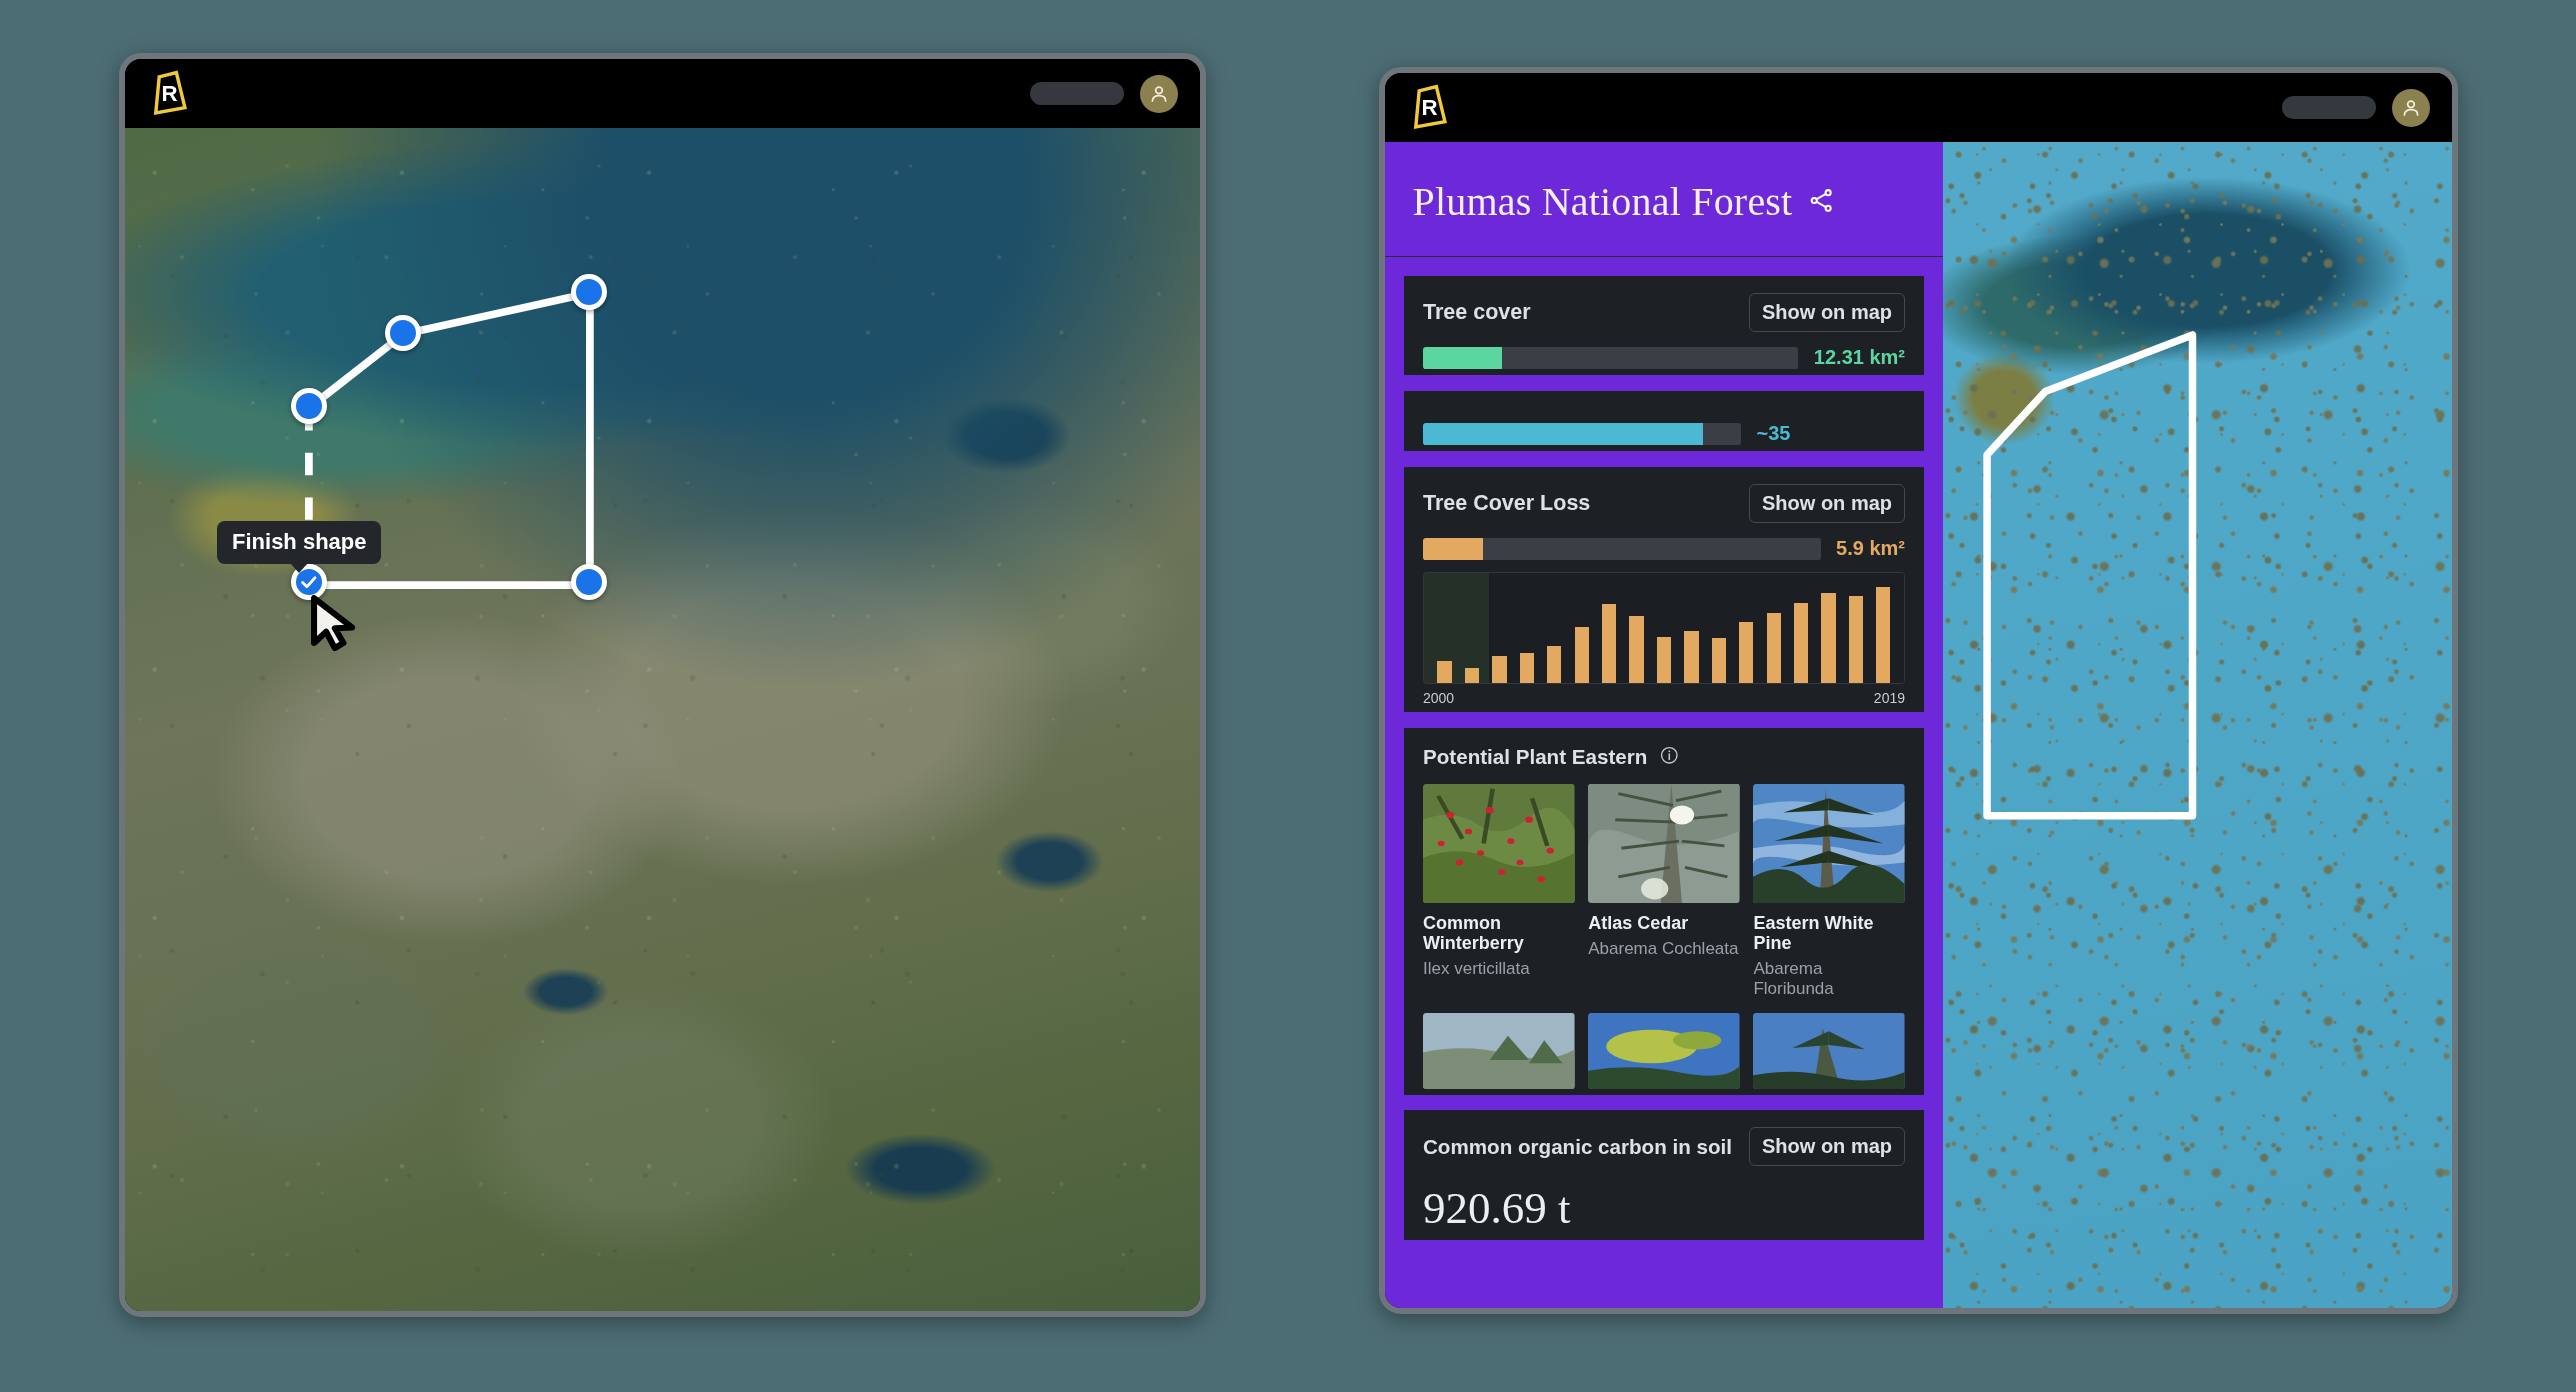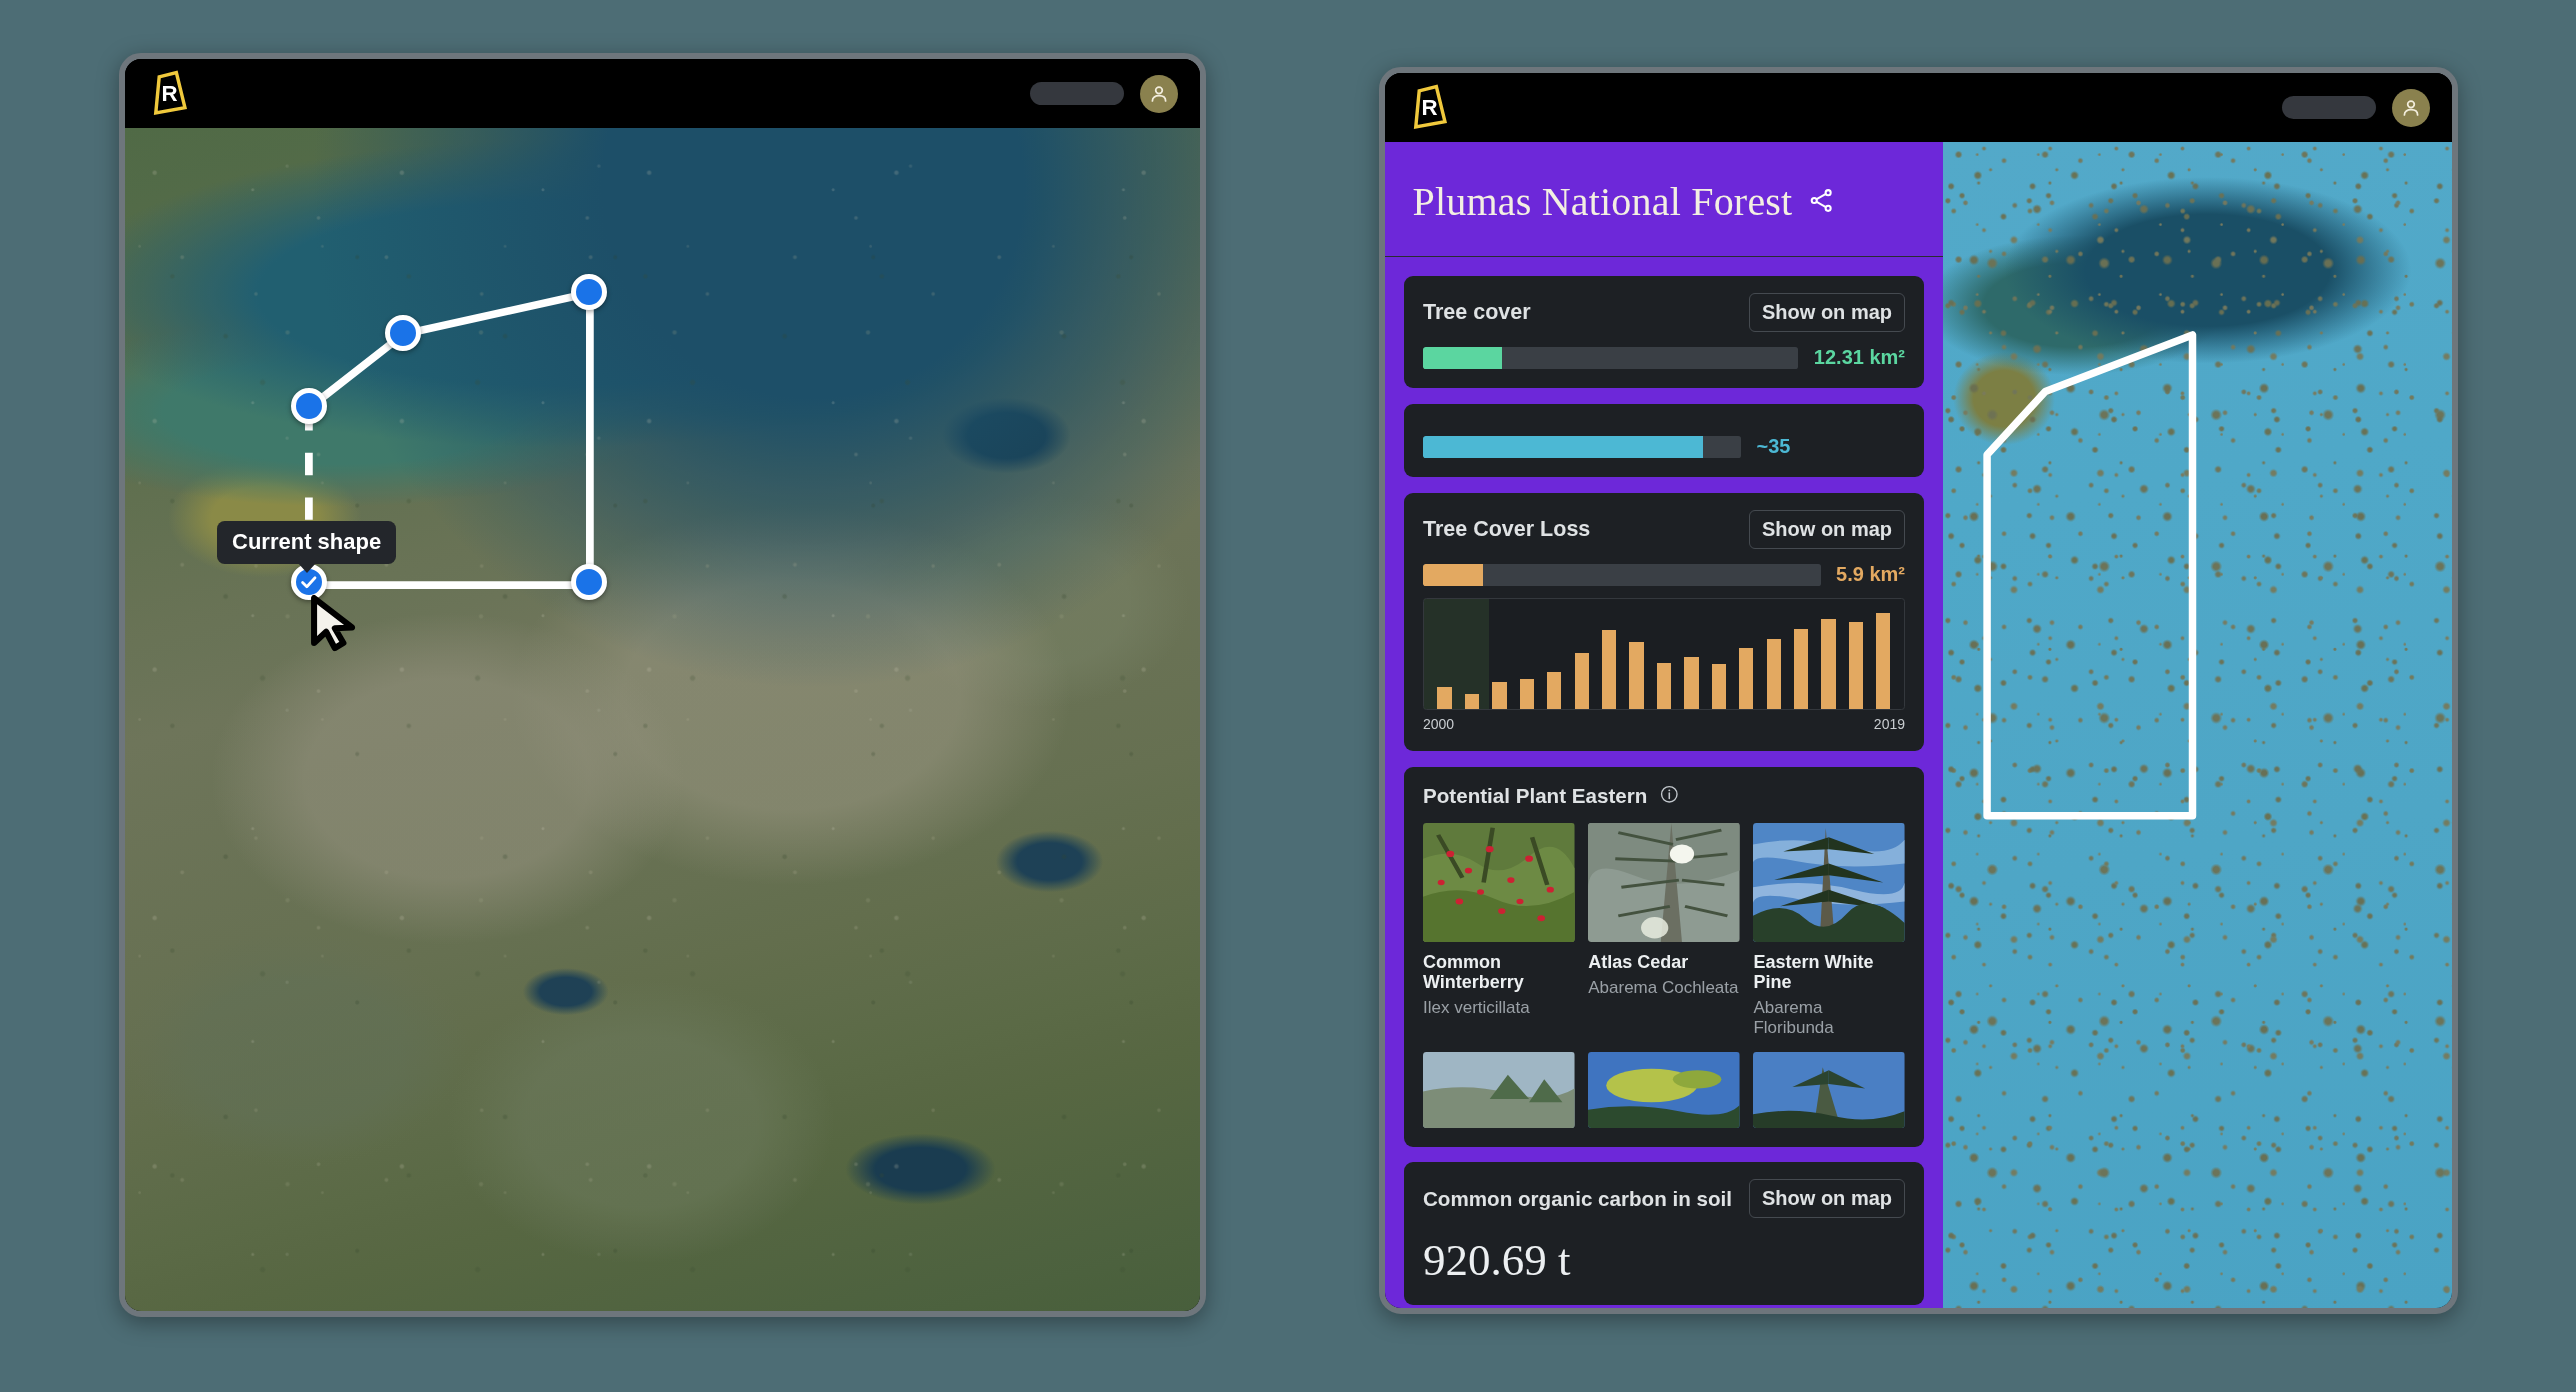--- a/index.html
+++ b/index.html
@@ -117,22 +117,22 @@
     display: flex; align-items: center; gap: 14.6px;
   }
   .site-title {
     font-family: "Liberation Serif", serif;
     font-size: 40px; color: #f3efe2; font-weight: 400; letter-spacing: 0.2px;
   }
   .share-icon { flex: 0 0 auto; }
 
   .cards { padding: 19px 19px 0 19px; }
   .card {
-    background: #1d2024; border-radius: 9px;
-    padding: 17px 19px 19px 19px; margin-bottom: 15.5px;
+    background: #1d2024; border-radius: 1px;
+    padding: 17px 19px 6px 19px; margin-bottom: 15.5px;
   }
   .card-head { display: flex; align-items: center; justify-content: space-between; }
   .card-title { color: #dfe2e4; font-size: 21.5px; font-weight: 600; }
   .card-title.small { font-size: 20.6px; }
   .map-btn {
     border: 0.9px solid #454a50; border-radius: 6px; background: transparent;
     color: #dfe2e4; font-size: 20px; font-weight: 600;
     padding: 6.9px 12px; font-family: "Liberation Sans", sans-serif;
     cursor: pointer; white-space: nowrap;
   }
@@ -257,21 +257,21 @@
     <div class="vertex" style="left:43.2%; top:13.9%;"></div>
     <div class="vertex" style="left:43.2%; top:38.4%;"></div>
 
     <div class="vertex finish" style="left:17.1%; top:38.4%;">
       <svg width="20.6" height="20.6" viewBox="0 0 24 24">
         <path d="M4.5 12.5 L9.5 17.5 L19 7" fill="none" stroke="#fff" stroke-width="3.2" stroke-linecap="round" stroke-linejoin="round"></path>
       </svg>
     </div>
 
     <div class="tooltip" style="left:8.6%; top:33.2%;">
-      <span>Current shape</span>
+      <span>Finish shape</span>
     </div>
 
     <div class="cursor" style="left:17.6%; top:39.7%;">
       <svg width="52" height="57" viewBox="0 0 60 66">
         <path d="M6 4 L6 56 L20 43 L30 62 L40 56 L30 39 L50 38 Z" fill="#f4f2ec" stroke="#000" stroke-width="7" stroke-linejoin="round"></path>
       </svg>
     </div>
   </div>
 </div>
 

